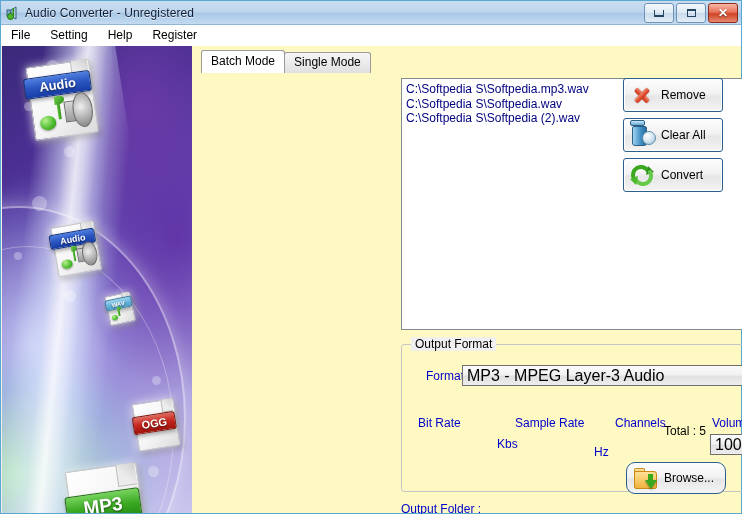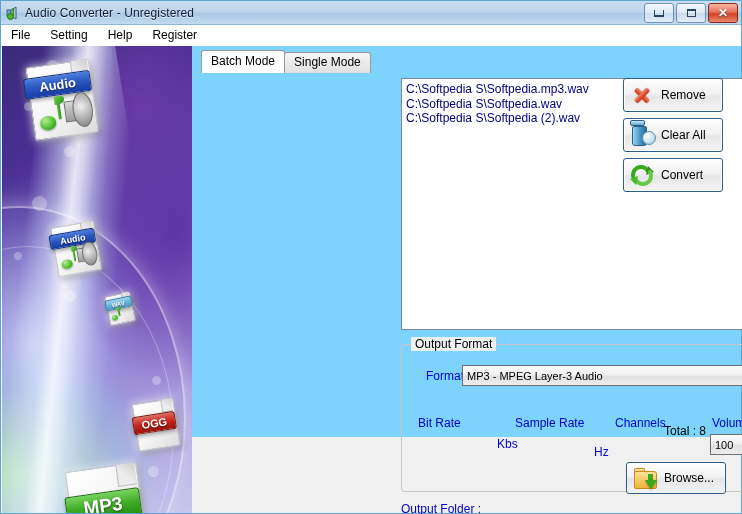--- a/index.html
+++ b/index.html
@@ -137,22 +137,22 @@
     background:linear-gradient(to bottom,#d8d8d8,#9a9a9a);
     border:1px solid #6e6e6e;
   }
   .spk .cone{
     position:absolute;left:30%;top:0;width:70%;height:100%;border-radius:50%;
     background:radial-gradient(circle at 40% 40%,#efefef 0%,#b9b9b9 45%,#7d7d7d 100%);
     border:1px solid #6e6e6e;
   }
   
   #main{
-    position:absolute;left:191px;top:45px;width:549px;height:391px;
-    background:#7dd3fc;
+    position:absolute;left:191px;top:45px;width:549px;height:467px;
+    background:#fef9c3;
   }
   
   #tabstrip{position:absolute;left:9px;top:5px;height:22px;display:flex;align-items:flex-end;}
   .tab{
     height:20px;line-height:19px;padding:0 9px;font-size:12px;color:#000;
     border:1px solid #9a9a9a;border-bottom:none;border-radius:3px 3px 0 0;
     background:linear-gradient(to bottom,#f6f6f6,#e0e0e0);
     margin-right:-1px;cursor:pointer;position:relative;
   }
   .tab.active{
@@ -191,33 +191,33 @@
     font-size:12px;color:#000;
   }
   .fieldlabel{font-size:12px;color:#0000cc;}
   .unit{font-size:12px;color:#0000cc;}
   
   .combo{
     border:1px solid #6f6f6f;box-sizing:border-box;
     background:linear-gradient(to bottom,#fbfbfb 0%,#f1f1f1 45%,#e1e1e1 55%,#ededed 100%);
     display:flex;align-items:center;position:relative;cursor:pointer;
   }
-  .combo .ctext{font-size:11px;color:#000;padding-left:4px;white-space:nowrap;overflow:hidden;}
+  .combo .ctext{font-size:16px;color:#000;padding-left:4px;white-space:nowrap;overflow:hidden;}
   .combo .carrow{
     position:absolute;right:5px;top:50%;margin-top:-2px;
     width:0;height:0;border-left:5px solid transparent;border-right:5px solid transparent;
     border-top:5px solid #000;
   }
   #total{
     position:absolute;left:438px;top:378px;width:110px;text-align:center;
     font-size:12px;color:#000;
   }
   #browsebtn{
     position:absolute;left:434px;top:416px;width:100px;height:32px;
-    border:1px solid #2c5e8f;border-radius:3px;
+    border:1px solid #2c5e8f;border-radius:9px;
     background:linear-gradient(to bottom,#fdfdfd 0%,#f2f2f2 45%,#e6e6e6 55%,#f4f4f4 100%);
     display:flex;align-items:center;cursor:pointer;box-sizing:border-box;
   }
   #browsebtn .ico{width:24px;height:22px;margin-left:6px;position:relative;flex:none;}
   #browsebtn .lbl{margin-left:7px;font-size:12px;color:#000;}
   
   .folder{
     position:absolute;left:1px;top:4px;width:21px;height:16px;
     background:linear-gradient(to bottom,#ffe196,#f0b33c);
     border:1px solid #c98b18;border-radius:2px 3px 2px 2px;
@@ -445,21 +445,21 @@
       <span class="fieldlabel abs" style="left:213px;top:71px;">Channels</span>
 
       <span class="fieldlabel abs" style="left:310px;top:71px;">Volume</span>
       <div class="combo abs" style="left:308px;top:89px;width:76px;height:21px;">
         <span class="ctext">100</span>
 
       </div>
 
     </div>
 
-    <div id="total">Total : 8</div>
+    <div id="total">Total : 5</div>
 
     <span class="fieldlabel abs" style="left:209px;top:456px;">Output Folder :</span>
 
     <div id="browsebtn">
       <span class="ico">
         <span class="folder-tab"></span>
         <span class="folder"></span>
         <span class="greenstem"></span>
         <span class="greenarrow"></span>
       </span>

